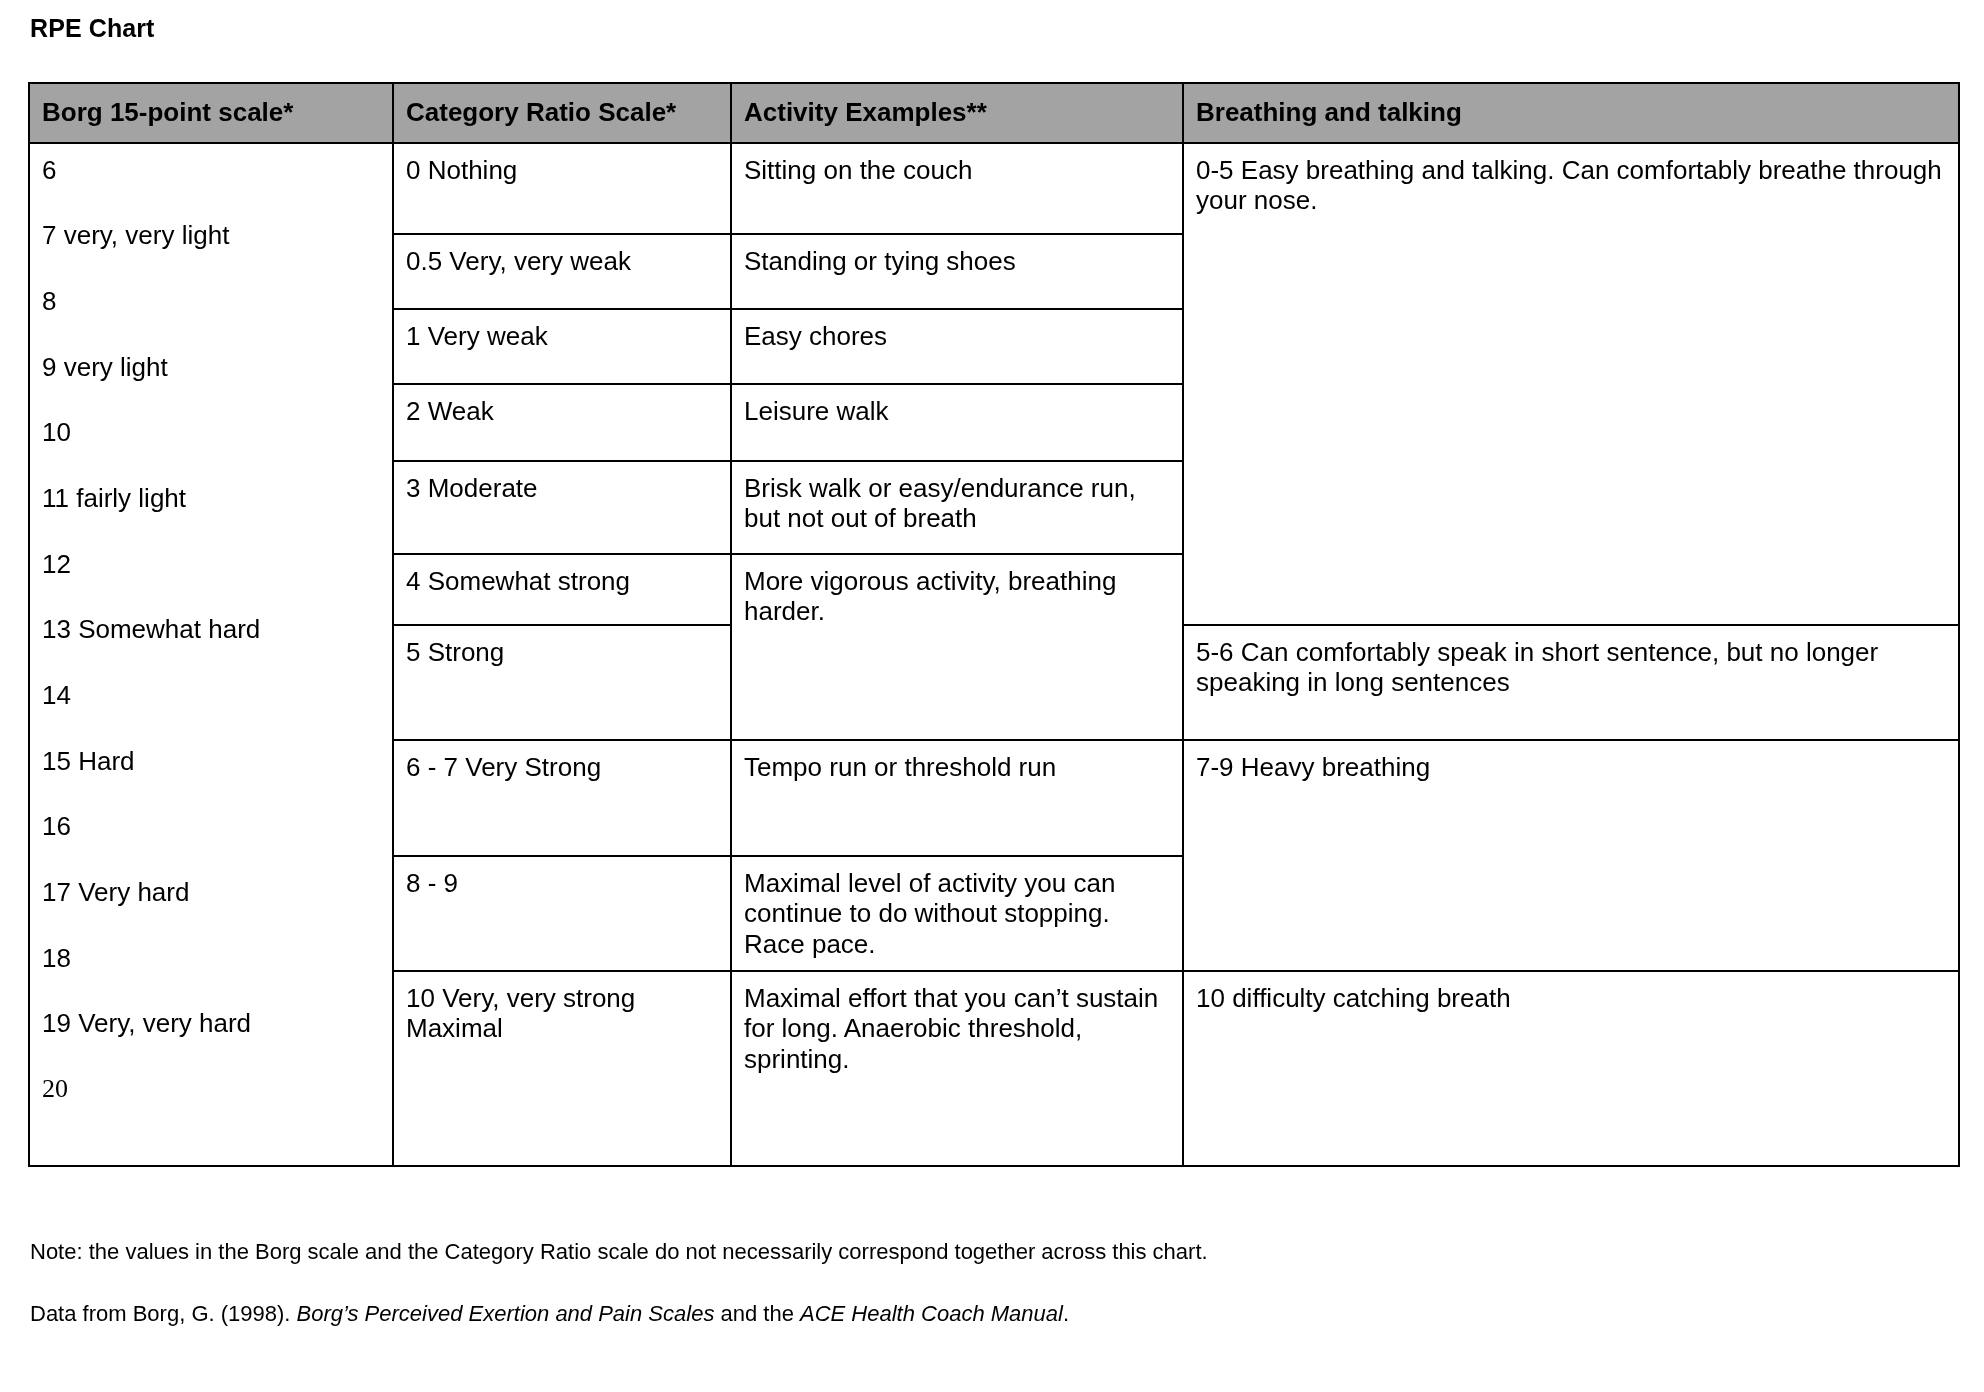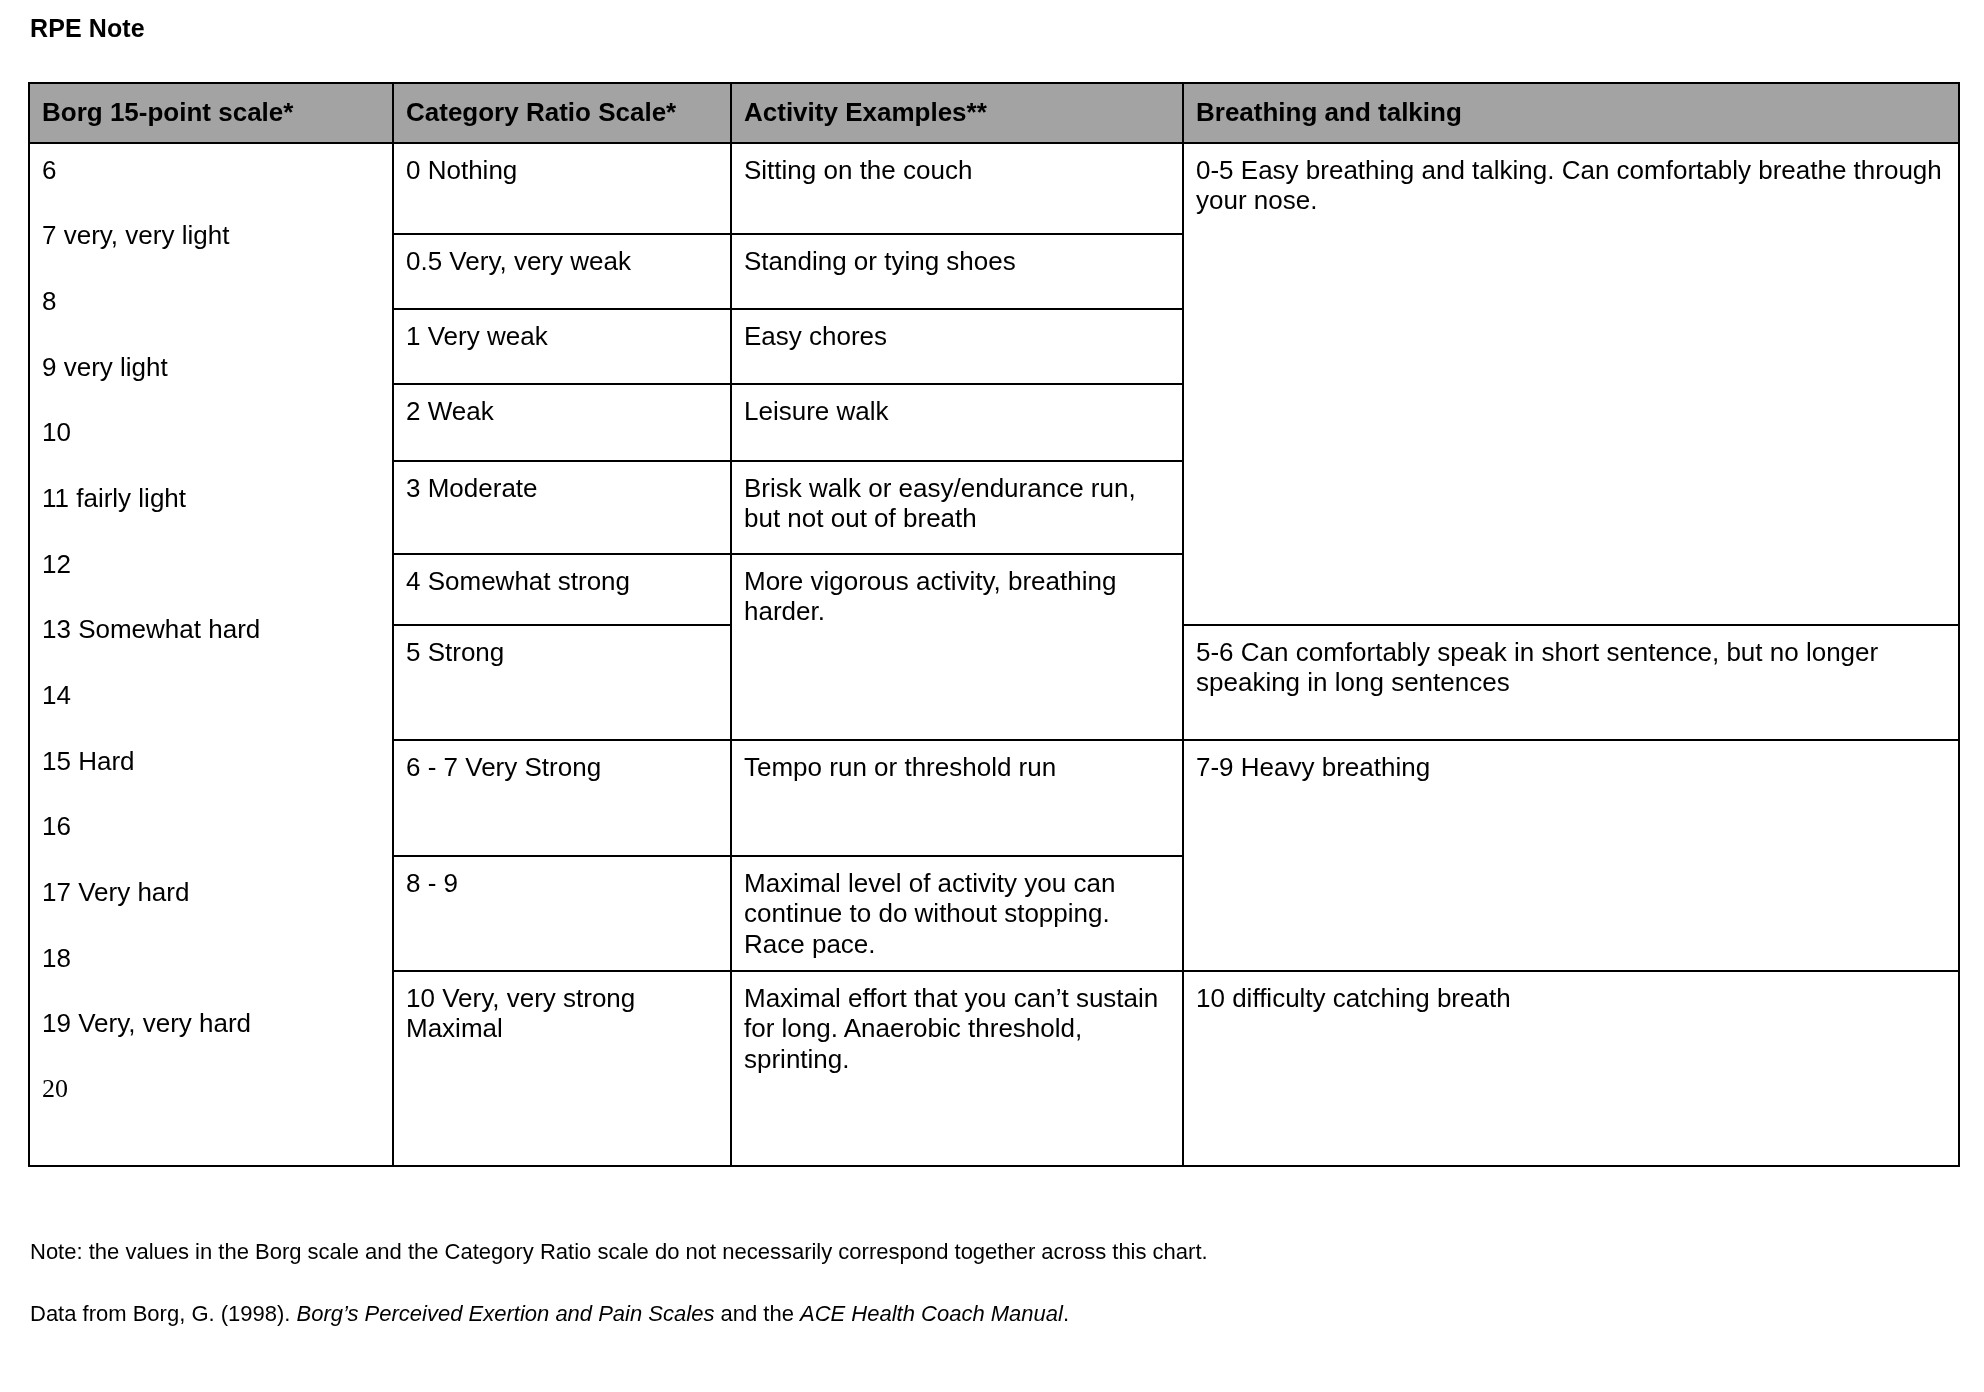--- a/index.html
+++ b/index.html
@@ -99,21 +99,21 @@
     margin: 0 0 34px 0;
   }
   .notes p:last-child { margin-bottom: 0; }
   .notes i { font-style: italic; }
 </style>
 </head>
 <body>
 
 <div class="page">
 
-  <div class="doc-title">RPE Note</div>
+  <div class="doc-title">RPE Chart</div>
 
   <table class="rpe">
     <colgroup>
       <col class="c1">
         <col class="c2">
         <col class="c3">
         <col class="c4">
     </colgroup>
     <thead>
       <tr>

